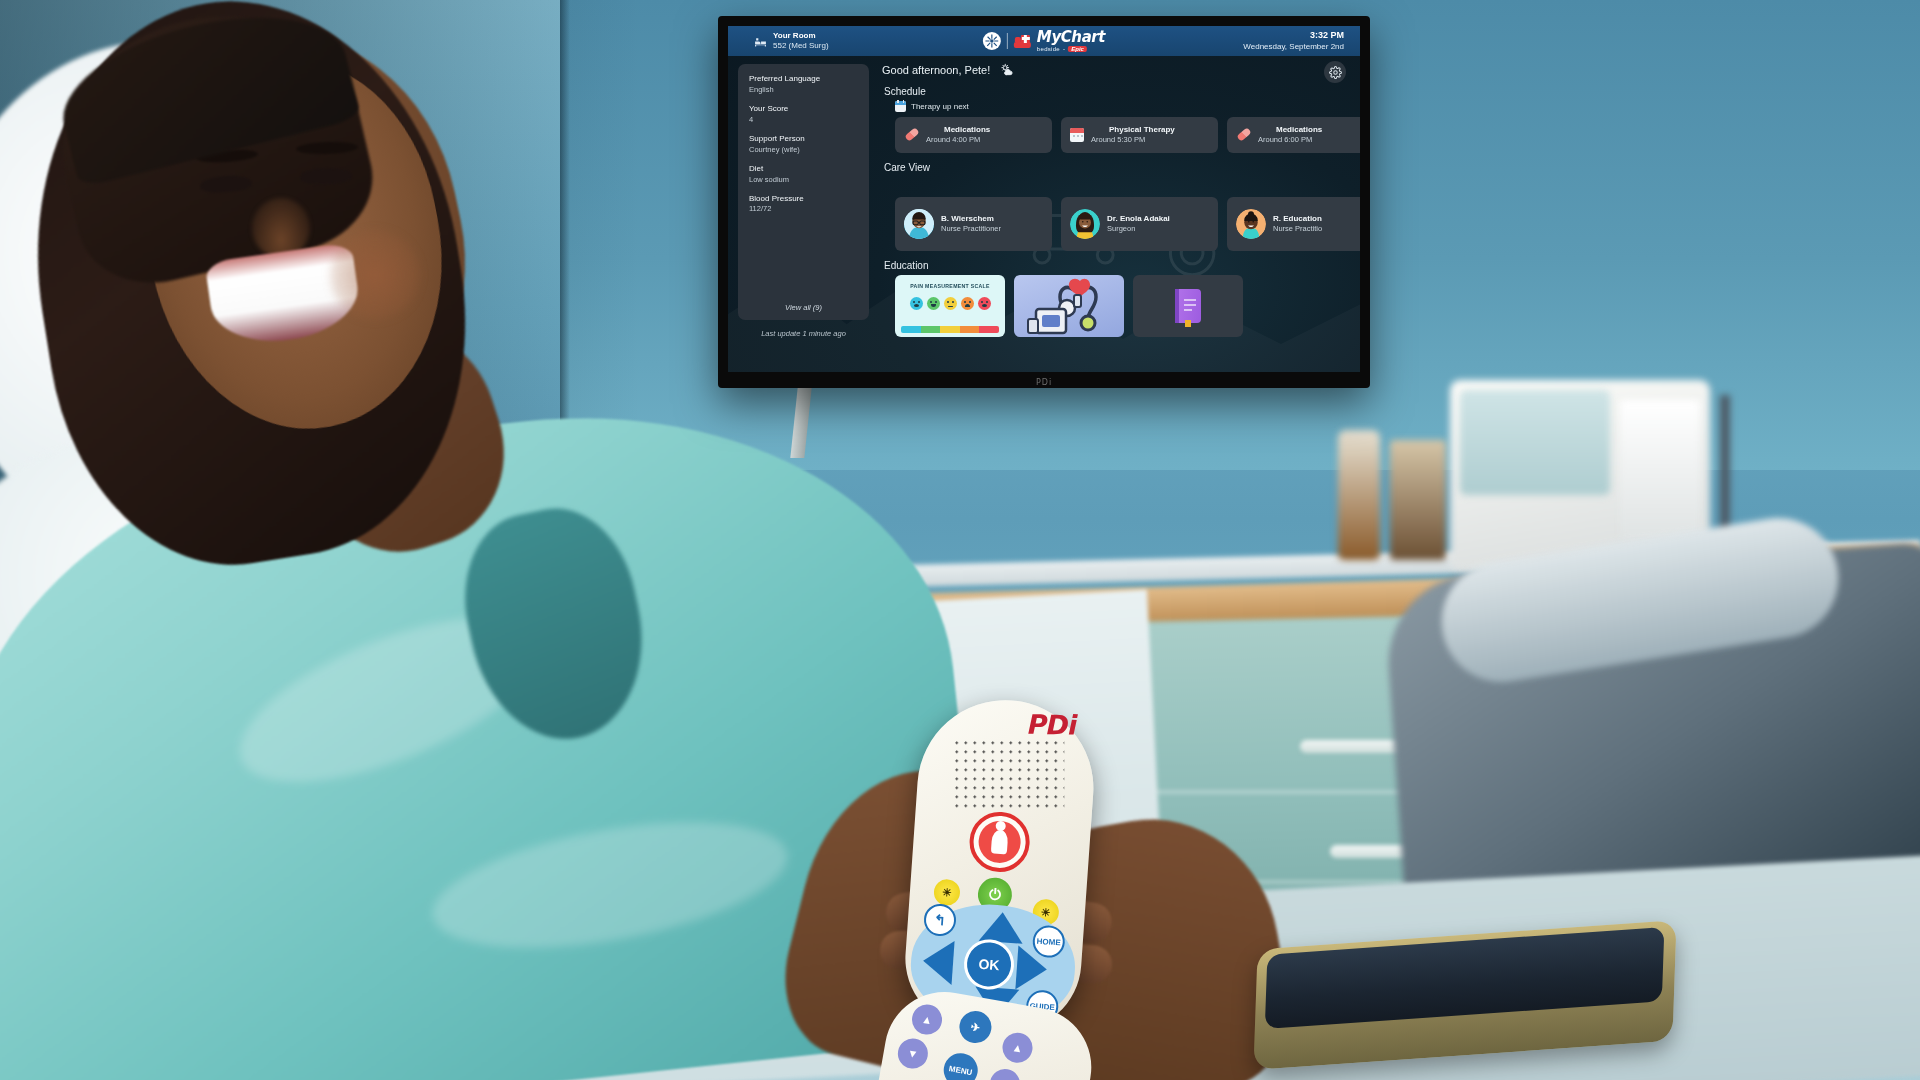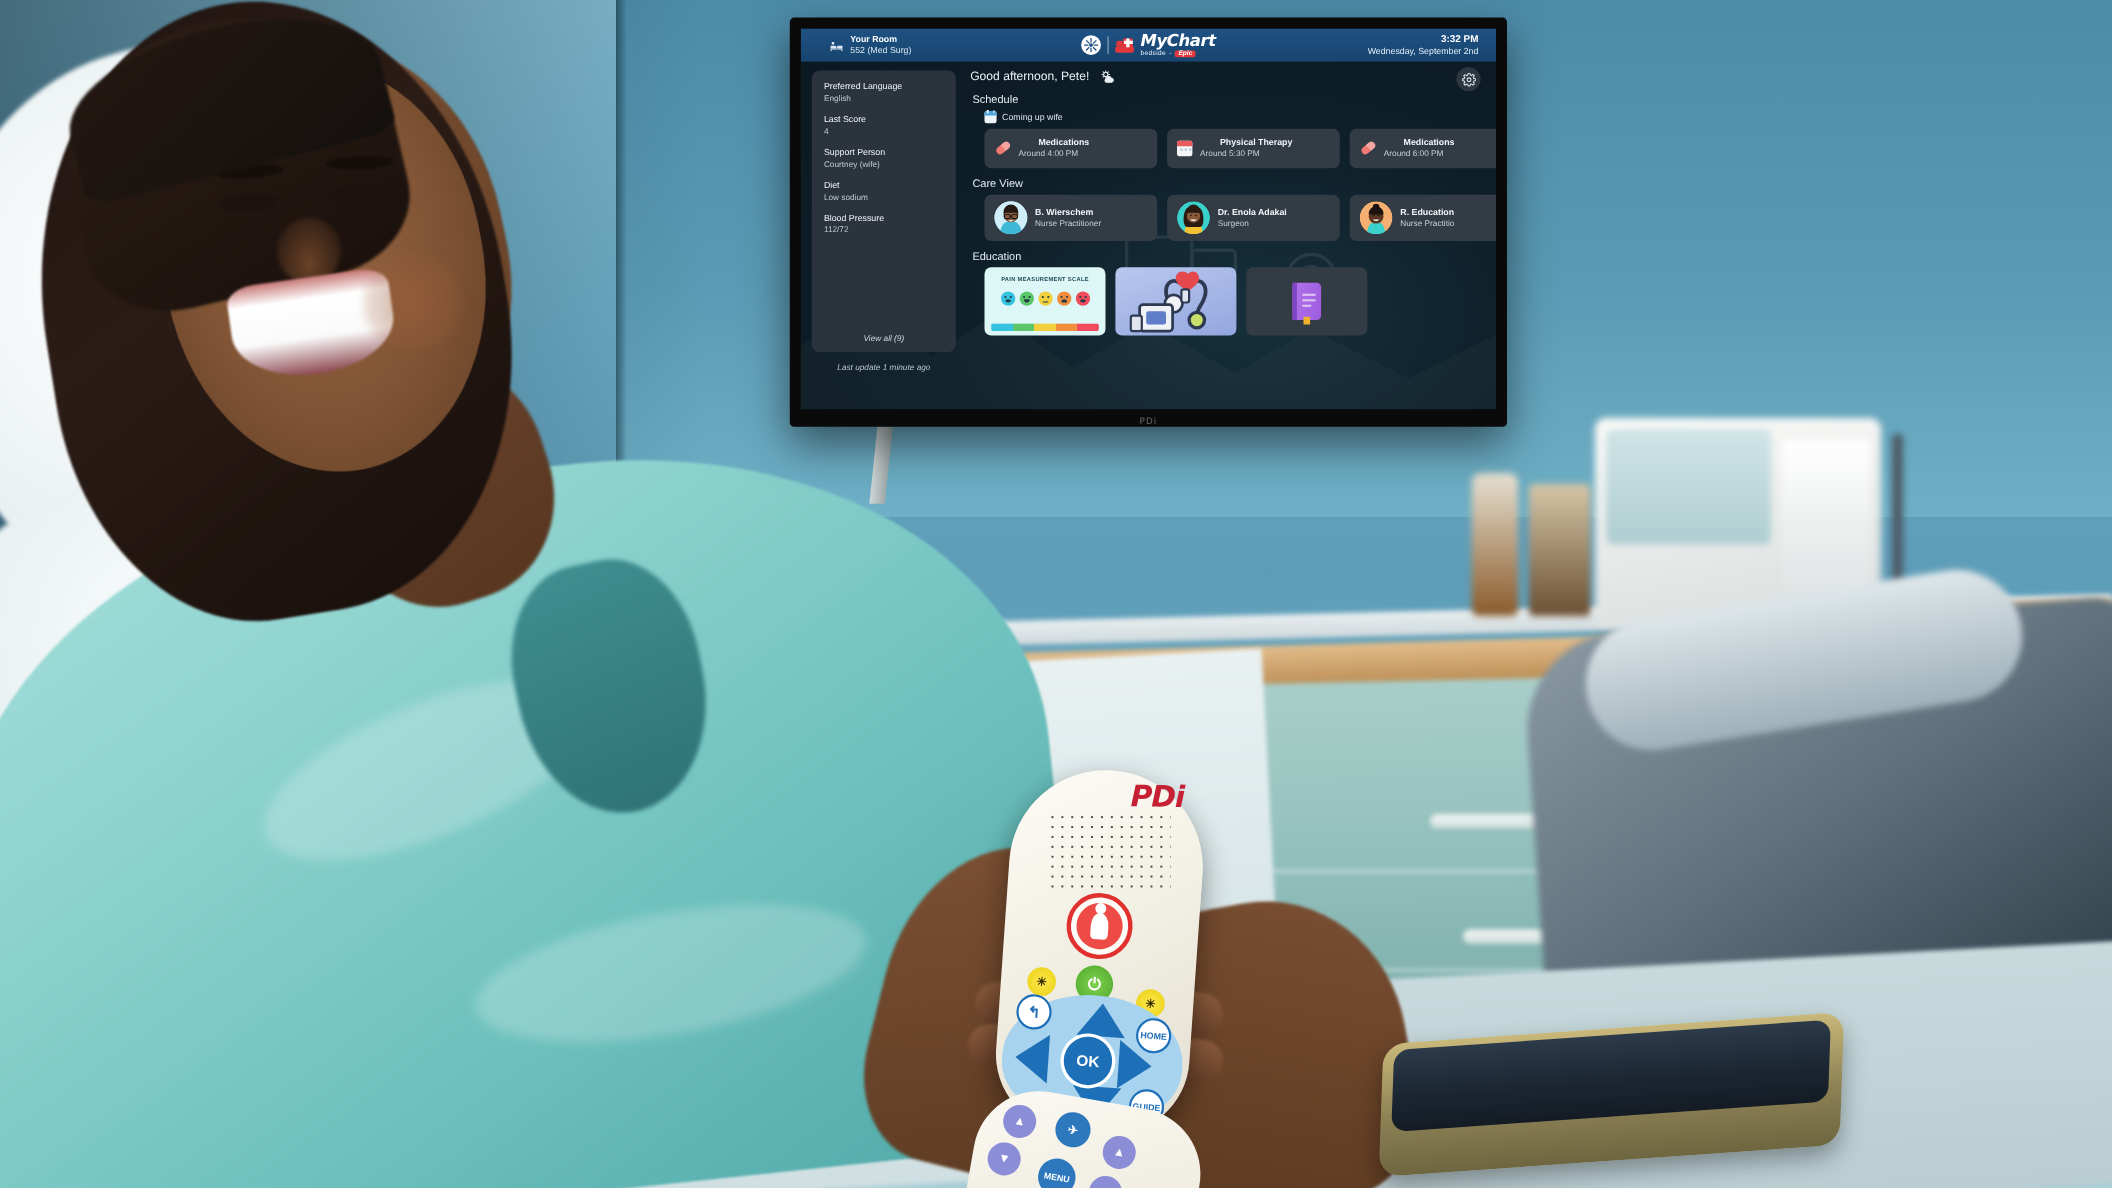--- a/index.html
+++ b/index.html
@@ -485,21 +485,21 @@
   .pill-icon .p1 {
     position: absolute; left: 1px; top: 3px; width: 14px; height: 7px;
     border-radius: 4px; background: linear-gradient(90deg,#f07a74 50%,#f4a5a0 50%);
     transform: rotate(-40deg);
   }
   .cal-icon2 { width: 14px; height: 14px; position: relative; flex: 0 0 14px;}
   .cal-icon2 .c-body { position:absolute; inset:0; background:#f3f7fa; border-radius:2px;}
   .cal-icon2 .c-top { position:absolute; left:0; right:0; top:0; height:4.5px; background:#e85c5c; border-radius:2px 2px 0 0;}
   .cal-icon2 .c-dot { position:absolute; width:2px; height:2px; background:#b9c5cd;}
 
-  .card.member { width: 157px; height: 42px; flex: 0 0 157px; }
+  .card.member { width: 157px; height: 54px; flex: 0 0 157px; margin-top: 20px; }
   .avatar {
     width: 30px; height: 30px; border-radius: 50%; flex: 0 0 30px;
     position: relative; overflow: hidden;
   }
   .member-lines { line-height: 1.4; min-width:0; }
   .member-name { font-size: 8px; font-weight: bold; color: #f3f7fa; white-space: nowrap; }
   .member-role { font-size: 7.5px; color: #c6d0d8; white-space: nowrap; }
 
   .edu-row { display: flex; gap: 9px; padding-left: 13px; }
   .edu-card {
@@ -711,21 +711,21 @@
           <div class="body-area">
 
             <div class="sidebar-wrap">
               <div class="sidebar">
 
                 <div class="sb-row">
                   <div class="sb-label">Preferred Language</div>
                   <div class="sb-value">English</div>
                 </div>
                 <div class="sb-row">
-                  <div class="sb-label">Last Score</div>
+                  <div class="sb-label">Your Score</div>
                   <div class="sb-value">4</div>
                 </div>
                 <div class="sb-row">
                   <div class="sb-label">Support Person</div>
                   <div class="sb-value">Courtney (wife)</div>
                 </div>
                 <div class="sb-row">
                   <div class="sb-label">Diet</div>
                   <div class="sb-value">Low sodium</div>
                 </div>
@@ -760,21 +760,21 @@
               </div>
 
               <div class="section-title">Schedule</div>
               <div class="coming-up">
                 <span class="cal-icon">
                   <span class="cal-body"></span>
                     <span class="cal-top"></span>
                   <span class="cal-peg" style="left:2px"></span>
                     <span class="cal-peg" style="right:2px"></span>
                 </span>
-                <span class="coming-up-txt">Coming up wife</span>
+                <span class="coming-up-txt">Therapy up next</span>
               </div>
 
               <div class="card-row">
                 <div class="card sched">
                   <span class="pill-icon">
                       <span class="p1"></span>
                     </span>
                   <span class="sched-lines">
                     <span class="sched-title" style="display:block">Medications</span>
                     <span class="sched-time" style="display:block">Around 4:00 PM</span>

